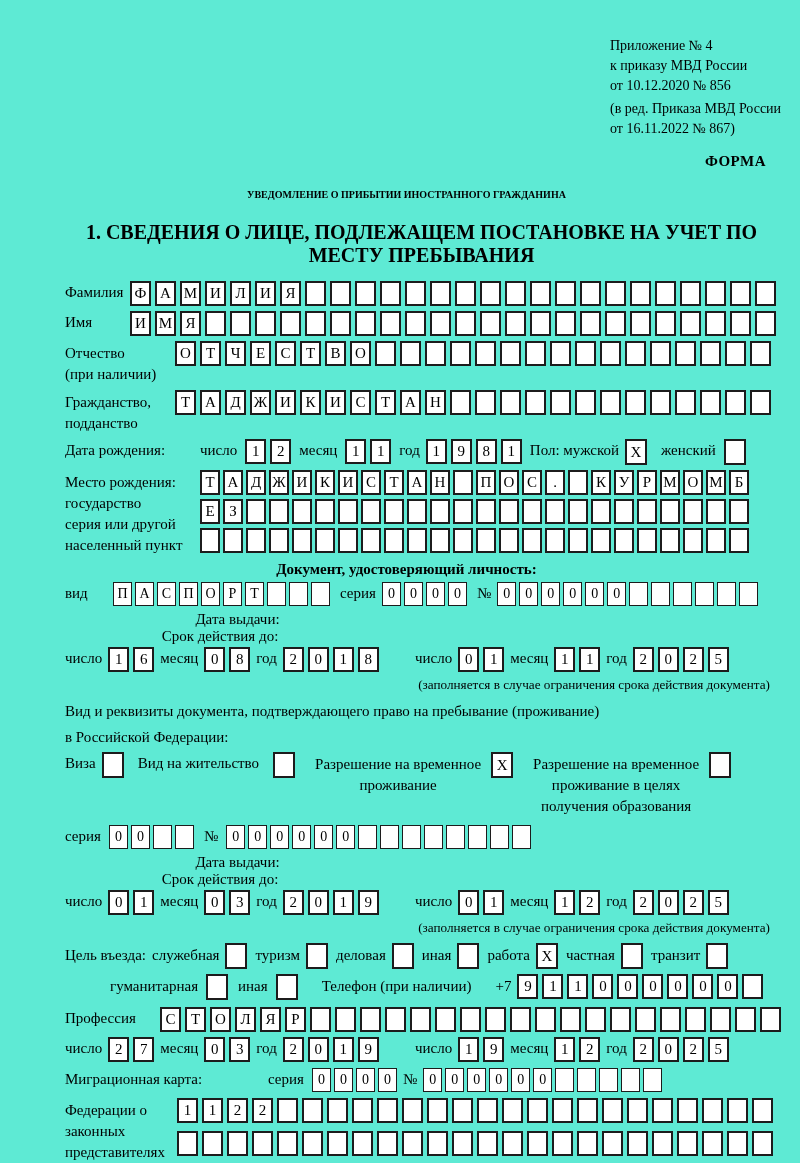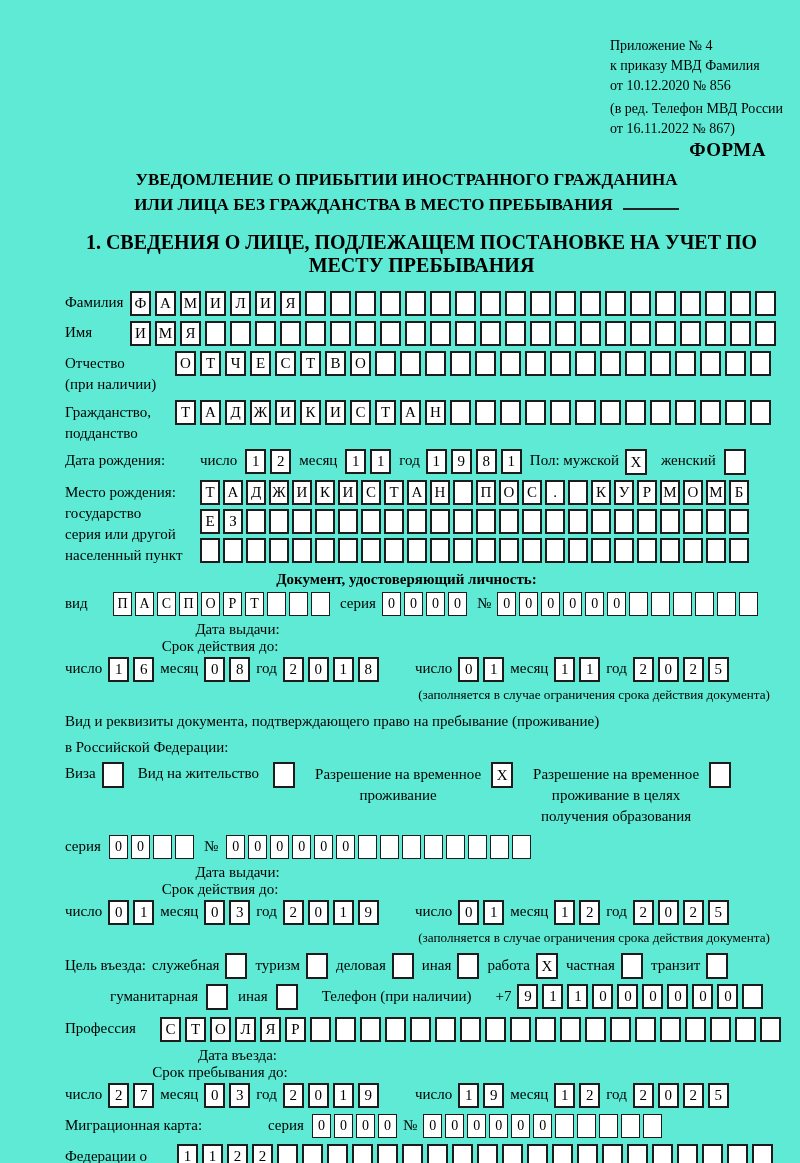--- a/index.html
+++ b/index.html
@@ -3,22 +3,22 @@
 <meta charset="utf-8">
 <style>
   html,body{margin:0;padding:0;background:#fff;}
   .page{
     position:relative;width:800px;height:1163px;background:#5eead4;color:#000;
     font-family:"Liberation Serif","DejaVu Serif",serif;font-size:15px;
     box-sizing:border-box;padding:36px 12px 0 65px;overflow:hidden;
   }
   .appendix{margin-left:auto;width:178px;font-size:14px;line-height:20px;}
   .appendix .ap-sub{margin-top:3px;}
-  .forma{text-align:right;padding-right:22px;font-weight:bold;font-size:19px;letter-spacing:.5px;}
-  .title{margin-top:6px;text-align:center;font-weight:bold;font-size:17px;line-height:25px;padding-right:40px;}
+  .forma{margin-top:14px;text-align:right;padding-right:22px;font-weight:bold;font-size:15px;letter-spacing:.5px;}
+  .title{margin-top:12px;text-align:center;font-weight:bold;font-size:10px;line-height:25px;padding-right:40px;}
   .blank-line{display:inline-block;width:56px;border-bottom:2px solid #222;margin-left:10px;vertical-align:baseline;}
   .section-h{margin-top:14px;font-weight:bold;font-size:20px;text-align:center;padding-right:10px;}
   .rows{margin-top:14px;}
   .frow{display:flex;align-items:flex-start;margin-bottom:5px;}
   .lbl{flex:none;padding-top:3px;}
   .w65{width:65px;font-family:Liberation Serif, serif;} .w110{width:110px;} .w135{width:135px;} .w95{width:95px;} .w50{width:48px;} .w160{width:163px;} .w112{width:112px;}
   .lblcol{flex:none;line-height:21px;padding-top:2px;}
   .boxcol{display:flex;flex-direction:column;gap:4px;}
   .boxcol.gap8{gap:8px;}
   .boxrow{display:flex;gap:4px;flex:none;}
@@ -47,31 +47,30 @@
   .purpose-row{align-items:flex-start;}
   .purpose-row .dlabel{padding-top:4px;}
 </style>
 </head>
 <body>
 
 <div class="page">
 
   <div class="appendix">
     <div>Приложение № 4</div>
-    <div>к приказу МВД Фамилия</div>
+    <div>к приказу МВД России</div>
     <div>от 10.12.2020 № 856</div>
-    <div class="ap-sub">(в ред. Телефон МВД России</div>
+    <div class="ap-sub">(в ред. Приказа МВД России</div>
     <div>от 16.11.2022 № 867)</div>
   </div>
 
   <div class="forma">ФОРМА</div>
 
   <div class="title">
     <div>УВЕДОМЛЕНИЕ О ПРИБЫТИИ ИНОСТРАННОГО ГРАЖДАНИНА</div>
-    <div><span>ИЛИ ЛИЦА БЕЗ ГРАЖДАНСТВА В МЕСТО ПРЕБЫВАНИЯ</span><span class="blank-line"></span></div>
   </div>
 
   <div class="section-h">1. СВЕДЕНИЯ О ЛИЦЕ, ПОДЛЕЖАЩЕМ ПОСТАНОВКЕ НА УЧЕТ ПО МЕСТУ ПРЕБЫВАНИЯ</div>
 
   <div class="rows">
 
     <div class="frow">
       <span class="lbl w65">Фамилия</span>
       <span class="boxrow">
           <span class="cell">Ф</span>
@@ -562,24 +561,20 @@
           <span class="cell"></span>
           <span class="cell"></span>
           <span class="cell"></span>
           <span class="cell"></span>
           <span class="cell"></span>
           <span class="cell"></span>
           <span class="cell"></span>
         </span>
     </div>
 
-    <div class="dhead">
-      <span class="d1">Дата въезда:</span>
-      <span class="d2">Срок пребывания до:</span>
-    </div>
 
     <div class="frow">
       <span class="dgroup dg1">
         <span class="dlabel">число</span>
         <span class="boxrow">
             <span class="cell">2</span>
             <span class="cell">7</span>
           </span>
         <span class="dlabel">месяц</span>
         <span class="boxrow">

